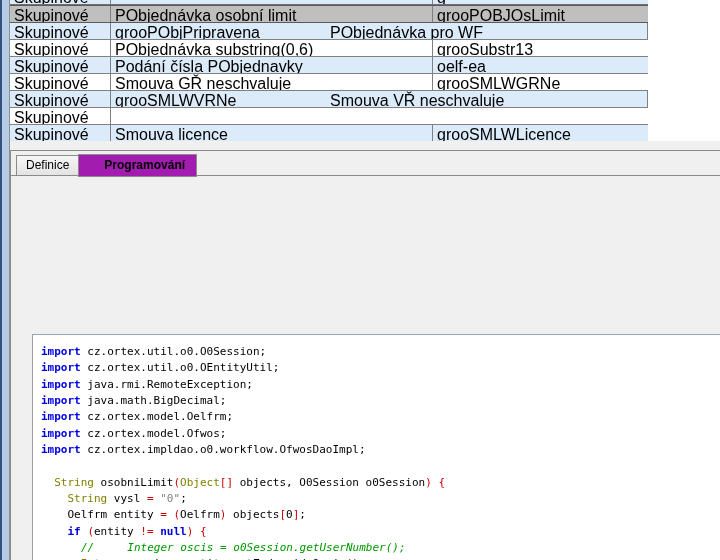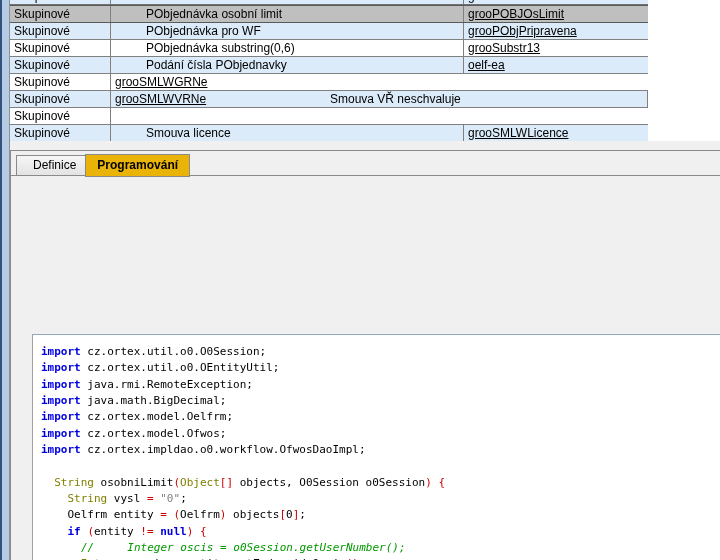--- a/index.html
+++ b/index.html
@@ -9,46 +9,46 @@
   }
   
   .edge-dark{position:absolute;left:0;top:0;width:2px;height:560px;background:var(--edgeDark);}
   .edge-blue{position:absolute;left:2px;top:0;width:7px;height:560px;background:var(--edgeBlue);}
   .edge-line{position:absolute;left:9px;top:0;width:1px;height:560px;background:#8f8f8f;}
 
   
   .grid-table{
     position:absolute;left:10px;top:0;width:638px;
     border-bottom:1px solid #707070;
-    font-size:12px;color:#000;
+    font-size:16px;color:#000;
   }
   .t-row{display:flex;height:16px;border-bottom:1px solid #808080;background:#fff;overflow:hidden;}
   .t-row.partial{height:4px;border-bottom:1px solid #707070;}
   .t-row.alt{background:var(--rowBlue);}
   .t-row.selected{background:var(--rowSel);border-top:1px solid #5a5a5a;border-bottom:1px solid #5a5a5a;}
   .t-cell{flex:0 0 auto;border-right:1px solid #808080;padding:1px 0 0 4px;white-space:nowrap;overflow:hidden;}
   .t-cell.c1{width:96px;}
-  .t-cell.c2{width:317px;margin-left:31px;}
+  .t-cell.c2{width:317px;}
   .t-cell.c3{flex:1 1 auto;border-right:none;text-decoration:underline;}
   .t-row.partial .t-cell span{display:block;margin-top:-12px;}
 
   
   .gap{position:absolute;left:10px;top:141px;width:710px;height:9px;background:#f0f0f0;}
   .tab-panel{
     position:absolute;left:10px;top:150px;width:709px;height:410px;
     background:#f0f0f0;border-top:1px solid #8a8a8a;border-left:1px solid #8a8a8a;
   }
   .tab-bar{position:absolute;left:5px;top:2px;height:23px;display:flex;align-items:flex-end;z-index:2;}
   .tab{
     font-size:12px;color:#000;border:1px solid #8a8a8a;
-    padding:2px 9px 3px 16px;background:linear-gradient(#f6f6f6,#e3e3e3);
+    padding:2px 9px 3px 9px;background:linear-gradient(#f6f6f6,#e3e3e3);
     margin-right:-1px;position:relative;cursor:default;
   }
   .tab.active{
-    background:#eab308;font-weight:bold;padding:3px 11px 4px 11px;
+    background:#a21caf;font-weight:bold;padding:3px 11px 4px 25px;
     z-index:3;margin-bottom:-1px;
   }
   .tab-baseline{position:absolute;left:0;top:24px;width:709px;height:1px;background:#8a8a8a;z-index:1;}
 
   
   .editor{
     position:absolute;left:21px;top:183px;width:698px;height:377px;
     background:#ffffff;border-top:1px solid #93a7bd;border-left:1px solid #a0a0a0;
     overflow:hidden;
   }
@@ -85,35 +85,36 @@
       </div>
   </div>
   <div id="table-rows">
       <div class="t-row selected">
         <div class="t-cell c1">Skupinové</div>
         <div class="t-cell c2">PObjednávka osobní limit</div>
         <div class="t-cell c3">grooPOBJOsLimit</div>
       </div>
       <div class="t-row alt">
         <div class="t-cell c1">Skupinové</div>
+        <div class="t-cell c3">grooPObjPripravena</div>
         <div class="t-cell c2">PObjednávka pro WF</div>
-        <div class="t-cell c3">grooPObjPripravena</div>
       </div>
       <div class="t-row">
         <div class="t-cell c1">Skupinové</div>
         <div class="t-cell c2">PObjednávka substring(0,6)</div>
         <div class="t-cell c3">grooSubstr13</div>
       </div>
       <div class="t-row alt">
         <div class="t-cell c1">Skupinové</div>
         <div class="t-cell c2">Podání čísla PObjednavky</div>
         <div class="t-cell c3">oelf-ea</div>
       </div>
       <div class="t-row">
         <div class="t-cell c1">Skupinové</div>
+        <div class="t-cell c2">Smouva GŘ neschvaluje</div>
         <div class="t-cell c3">grooSMLWGRNe</div>
       </div>
       <div class="t-row alt">
         <div class="t-cell c1">Skupinové</div>
         <div class="t-cell c3">grooSMLWVRNe</div>
         <div class="t-cell c2">Smouva VŘ neschvaluje</div>
       </div>
       <div class="t-row">
         <div class="t-cell c1">Skupinové</div>
       </div>

